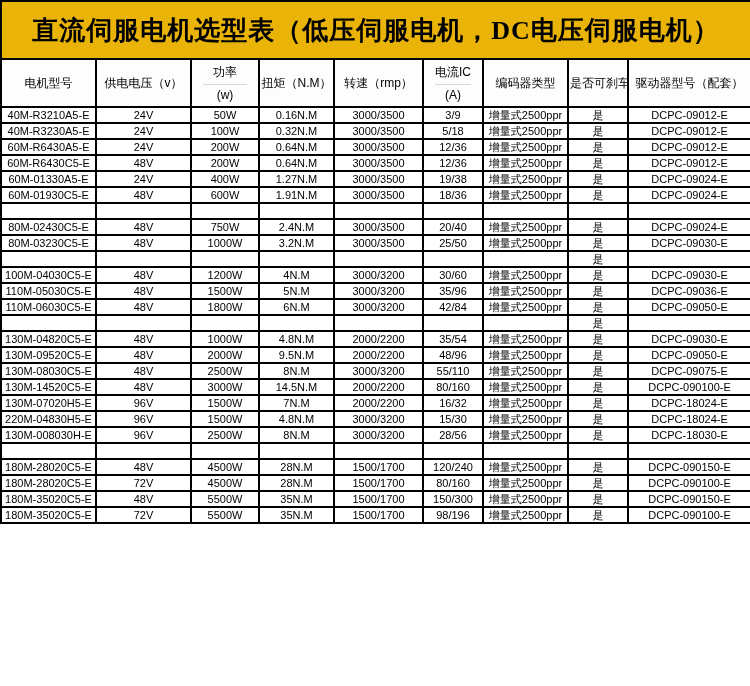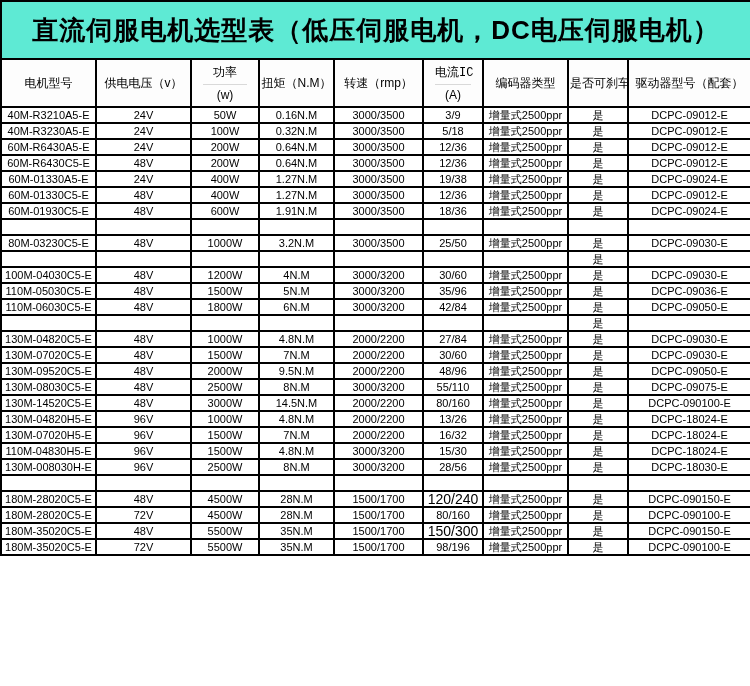--- a/index.html
+++ b/index.html
@@ -24,49 +24,48 @@
     text-align: center;
     vertical-align: middle;
     overflow: hidden;
     white-space: nowrap;
     padding: 0;
   }
   .title-cell {
     height: 56px;
     font-size: 26px;
     font-weight: bold;
-    font-family: Liberation Sans, sans-serif;
+    font-family: Liberation Serif, serif;
     letter-spacing: 1px;
-    background: #5eead4;
+    background: #eab308;
   }
   tr.header-row th {
     height: 46px;
     font-size: 12px;
     font-weight: normal;
     background: #fdfdfd;
     padding: 0 1px;
   }
   tr.header-row th .h-top {
     display: block;
     padding: 2px 0 3px 0;
     margin: 0 10px;
     border-bottom: 1px solid #d9d9d9;
-    font-family: Liberation Mono, monospace;
   }
   tr.header-row th .h-sub {
     display: block;
     padding: 3px 0 2px 0;
   }
   tbody td {
     height: 14px;
     font-size: 11px;
     line-height: 1;
   }
   tbody td.shrink {
-    font-size: 14px;
+    font-size: 11px;
     margin-left: 27px;
   }
   tbody td.cjk {
     font-size: 11px;
   }
 </style>
 </head>
 <body>
 
 <table class="motor-table">
@@ -153,51 +152,51 @@
         <td>24V</td>
         <td>400W</td>
         <td>1.27N.M</td>
         <td>3000/3500</td>
         <td>19/38</td>
         <td class="cjk">增量式2500ppr</td>
         <td class="cjk">是</td>
         <td>DCPC-09024-E</td>
       </tr>
       <tr>
-        <td>60M-01330C5-E</td>
-        <td>48V</td>
-        <td>400W</td>
-        <td>1.27N.M</td>
-        <td>3000/3500</td>
-        <td>12/36</td>
-        <td class="cjk">增量式2500ppr</td>
-        <td class="cjk">是</td>
-        <td>DCPC-09012-E</td>
-      </tr>
-      <tr>
         <td>60M-01930C5-E</td>
         <td>48V</td>
         <td>600W</td>
         <td>1.91N.M</td>
         <td>3000/3500</td>
         <td>18/36</td>
         <td class="cjk">增量式2500ppr</td>
         <td class="cjk">是</td>
         <td>DCPC-09024-E</td>
       </tr>
       <tr>
         <td></td>
         <td></td>
         <td></td>
         <td></td>
         <td></td>
         <td></td>
         <td class="cjk"></td>
         <td class="cjk"></td>
         <td></td>
+      </tr>
+      <tr>
+        <td>80M-02430C5-E</td>
+        <td>48V</td>
+        <td>750W</td>
+        <td>2.4N.M</td>
+        <td>3000/3500</td>
+        <td>20/40</td>
+        <td class="cjk">增量式2500ppr</td>
+        <td class="cjk">是</td>
+        <td>DCPC-09024-E</td>
       </tr>
       <tr>
         <td>80M-03230C5-E</td>
         <td>48V</td>
         <td>1000W</td>
         <td>3.2N.M</td>
         <td>3000/3500</td>
         <td>25/50</td>
         <td class="cjk">增量式2500ppr</td>
         <td class="cjk">是</td>
@@ -257,32 +256,21 @@
         <td class="cjk"></td>
         <td class="cjk">是</td>
         <td></td>
       </tr>
       <tr>
         <td>130M-04820C5-E</td>
         <td>48V</td>
         <td>1000W</td>
         <td>4.8N.M</td>
         <td>2000/2200</td>
-        <td>27/84</td>
-        <td class="cjk">增量式2500ppr</td>
-        <td class="cjk">是</td>
-        <td>DCPC-09030-E</td>
-      </tr>
-      <tr>
-        <td>130M-07020C5-E</td>
-        <td>48V</td>
-        <td>1500W</td>
-        <td>7N.M</td>
-        <td>2000/2200</td>
-        <td>30/60</td>
+        <td>35/54</td>
         <td class="cjk">增量式2500ppr</td>
         <td class="cjk">是</td>
         <td>DCPC-09030-E</td>
       </tr>
       <tr>
         <td>130M-09520C5-E</td>
         <td>48V</td>
         <td>2000W</td>
         <td>9.5N.M</td>
         <td>2000/2200</td>
@@ -305,45 +293,34 @@
       <tr>
         <td>130M-14520C5-E</td>
         <td>48V</td>
         <td>3000W</td>
         <td>14.5N.M</td>
         <td>2000/2200</td>
         <td>80/160</td>
         <td class="cjk">增量式2500ppr</td>
         <td class="cjk">是</td>
         <td>DCPC-090100-E</td>
-      </tr>
-      <tr>
-        <td>130M-04820H5-E</td>
-        <td>96V</td>
-        <td>1000W</td>
-        <td>4.8N.M</td>
-        <td>2000/2200</td>
-        <td>13/26</td>
-        <td class="cjk">增量式2500ppr</td>
-        <td class="cjk">是</td>
-        <td>DCPC-18024-E</td>
       </tr>
       <tr>
         <td>130M-07020H5-E</td>
         <td>96V</td>
         <td>1500W</td>
         <td>7N.M</td>
         <td>2000/2200</td>
         <td>16/32</td>
         <td class="cjk">增量式2500ppr</td>
         <td class="cjk">是</td>
         <td>DCPC-18024-E</td>
       </tr>
       <tr>
-        <td>110M-04830H5-E</td>
+        <td>220M-04830H5-E</td>
         <td>96V</td>
         <td>1500W</td>
         <td>4.8N.M</td>
         <td>3000/3200</td>
         <td>15/30</td>
         <td class="cjk">增量式2500ppr</td>
         <td class="cjk">是</td>
         <td>DCPC-18024-E</td>
       </tr>
       <tr>

